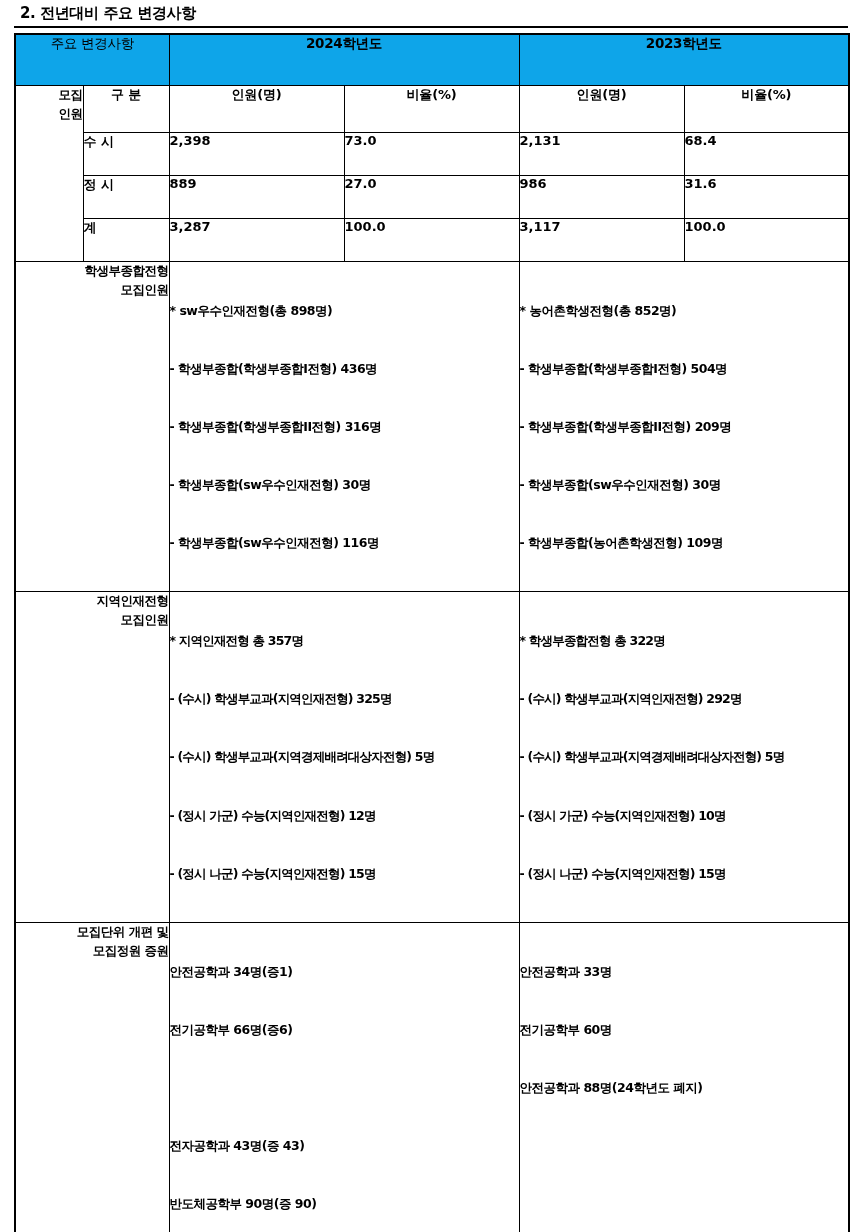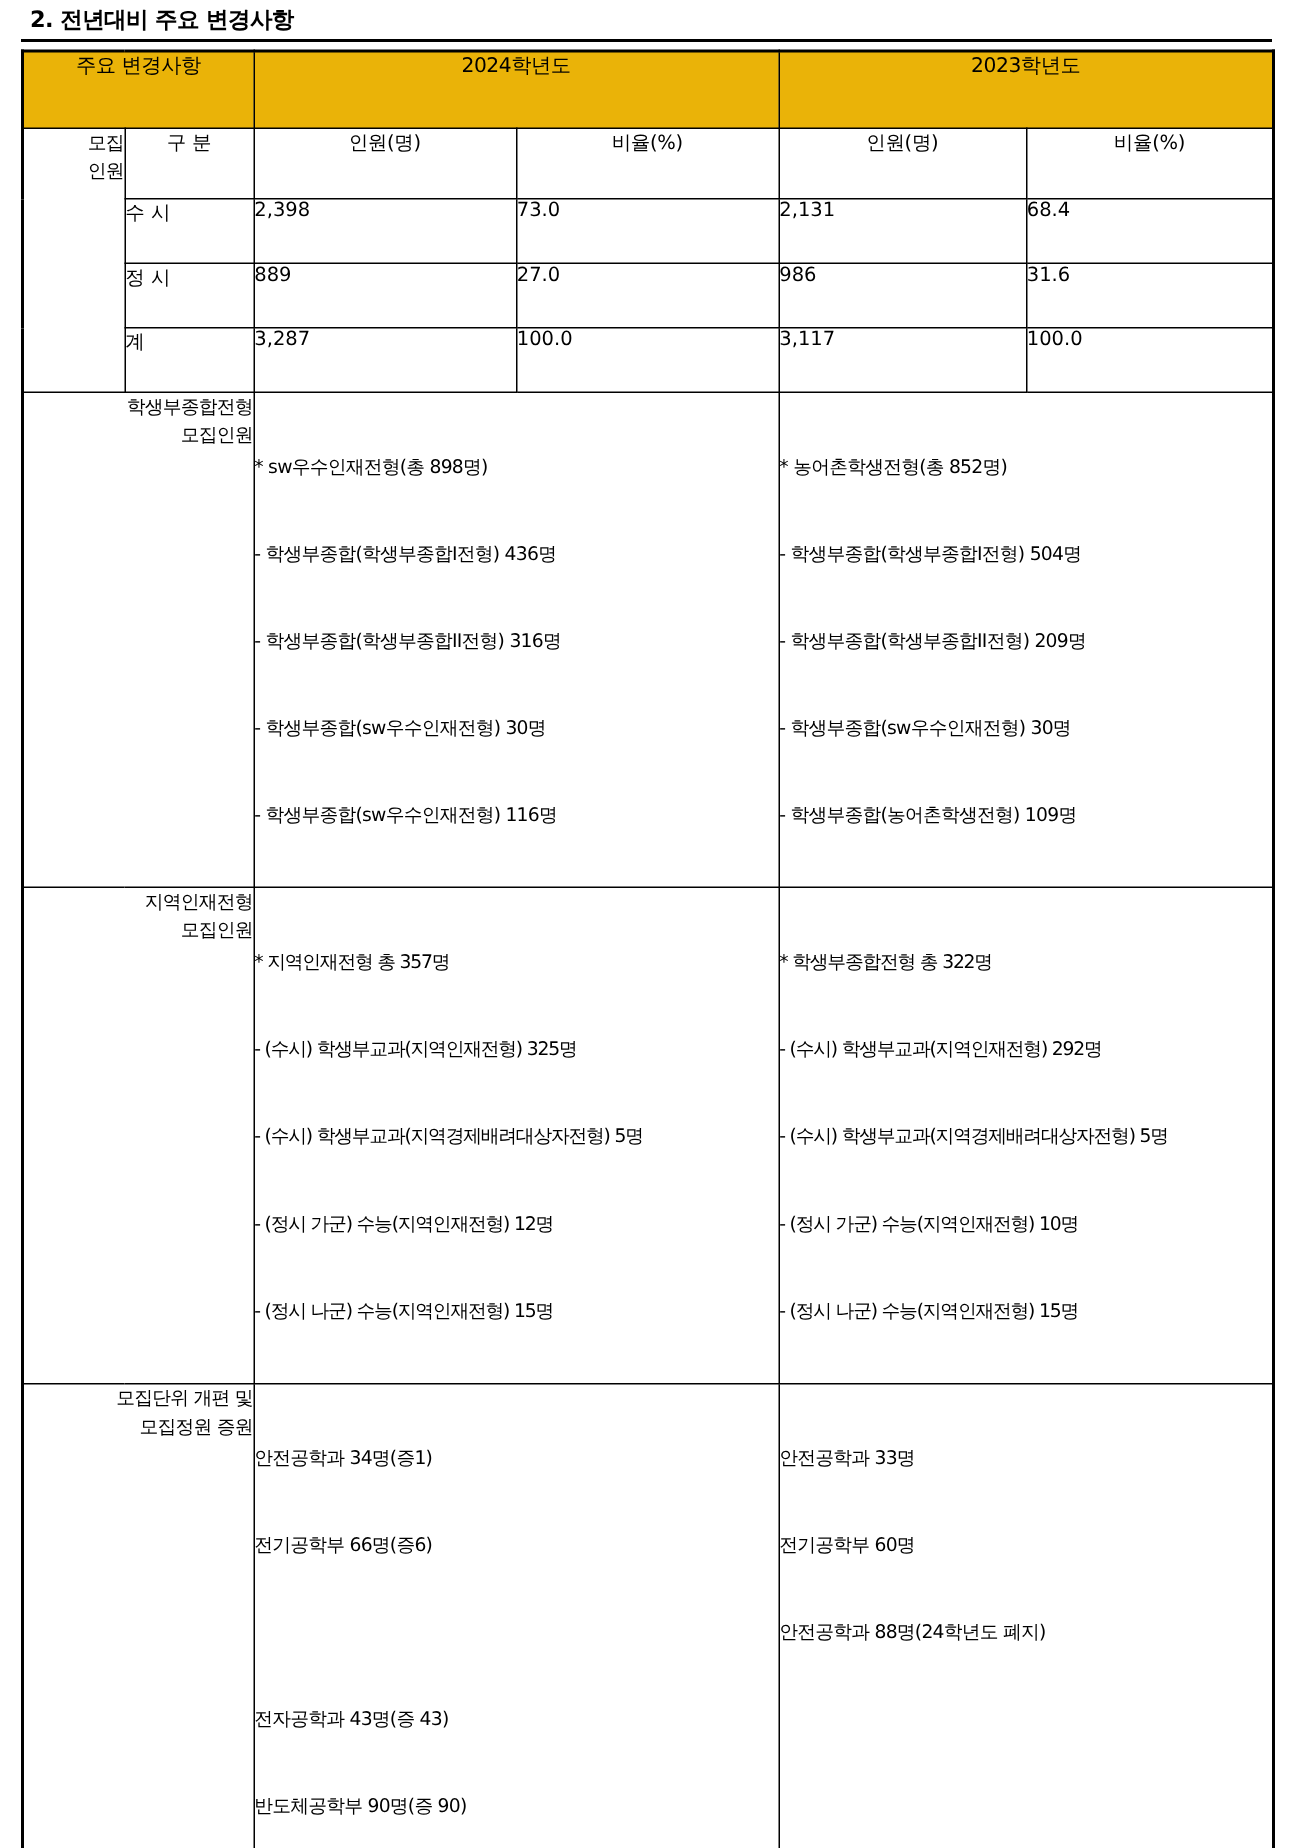--- a/index.html
+++ b/index.html
@@ -39,29 +39,29 @@
   table.main {
     border-collapse: collapse;
     width: 834px;
     margin-top: 5px;
     table-layout: fixed;
   }
   table.main td, table.main th {
     border: 1px solid #000;
     vertical-align: top;
     padding: 0;
-    font-weight: normal;
+    font-weight: bold;
   }
   
   table.main {
     border: 2px solid #000;
   }
 
   .hdr {
-    background: #eab308;
+    background: #0ea5e9;
     text-align: center;
     font-size: 13.5px;
     font-weight: bold;
     letter-spacing: -0.3px;
     vertical-align: middle;
     height: 50px;
   }
   .hdr.plain { font-weight: normal; }
 
   .sub-hdr {

